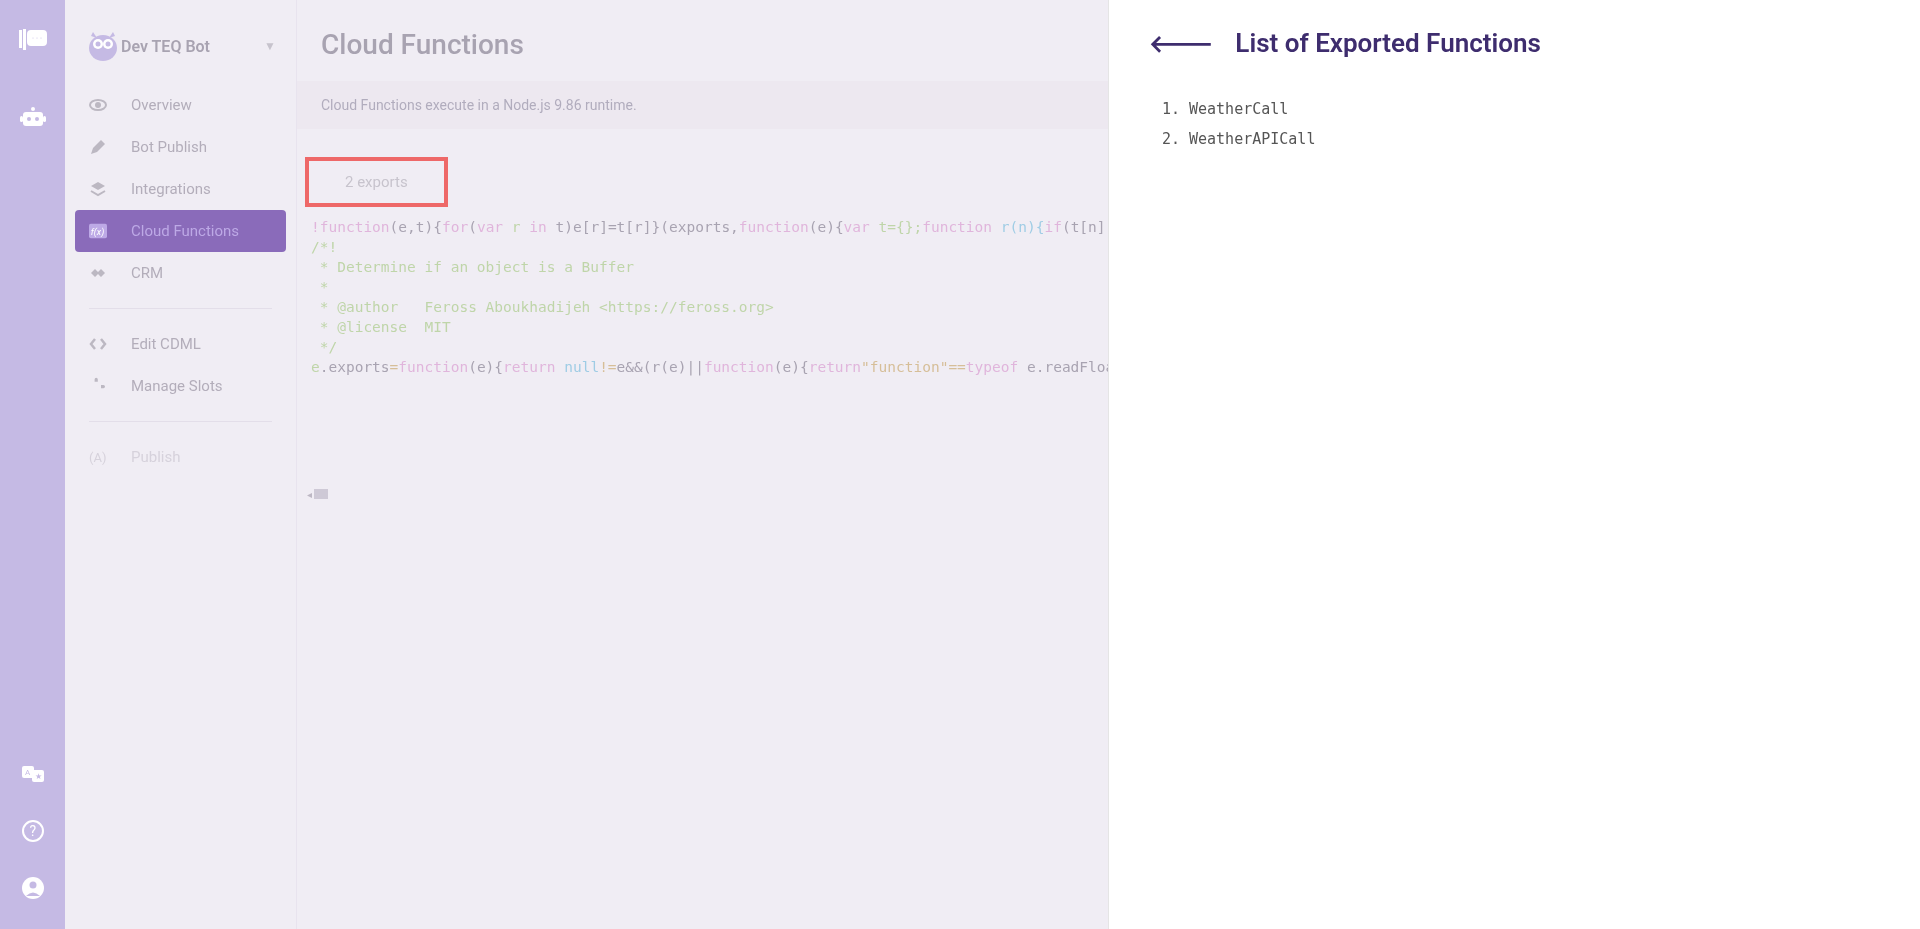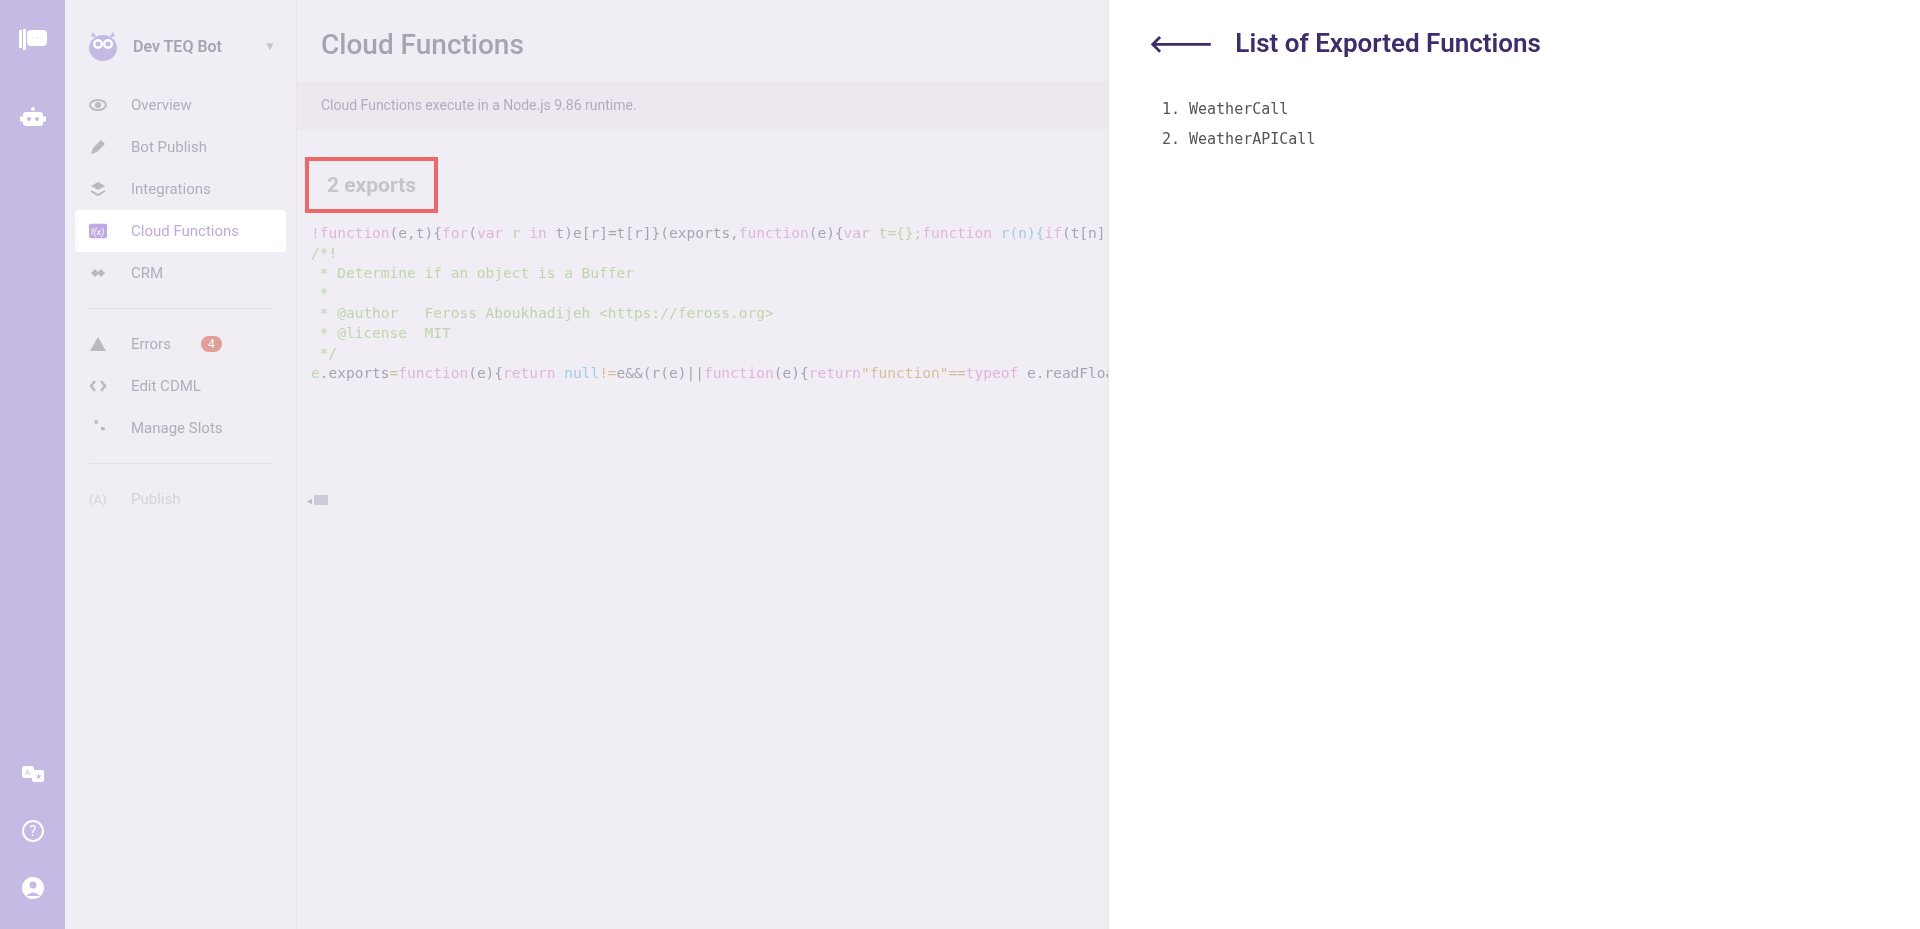--- a/index.html
+++ b/index.html
@@ -37,41 +37,41 @@
 .rail-bottom { padding-bottom: 25px; display: flex; flex-direction: column; align-items: center; gap: 25px; }
 .sidebar {
   width: 231px;
   background: #e9e4ee;
   display: flex;
   flex-direction: column;
 }
 .bot-header {
   display: flex; align-items: center;
   padding: 28px 20px 20px 20px;
-  gap: 12px;
+  gap: 0;
   color: #7a7288;
   font-weight: 600;
   font-size: 16px;
 }
 .owl-logo {
   width: 36px; height: 36px;
   color: #a795d6;
 }
 .chev { margin-left: auto; color: #a9a4b2; font-size: 12px; }
 .nav { padding: 0 10px; }
 .nav-item {
   display: flex; align-items: center;
   padding: 12px 14px;
   color: #8a8296;
   font-size: 15px;
   border-radius: 4px;
   cursor: pointer;
   gap: 24px;
 }
-.nav-item.active { color: #9a7bd9; background: #ffffff; }
+.nav-item.active { color: #9a7bd9; background: #4c1d95; }
 .nav-item.disabled { color: #c0bac9; }
 .nav-icon { width: 18px; height: 18px; display: inline-flex; align-items:center; justify-content:center;}
 .badge {
   background: #d36b5e; color: #fff;
   border-radius: 10px;
   padding: 1px 7px;
   font-size: 12px;
   margin-left: 6px;
 }
 .nav-divider { height:1px; background:#d4cdde; margin: 14px 14px; }
@@ -92,26 +92,25 @@
 .info-bar {
   background: #e3dce9;
   padding: 16px 24px;
   font-size: 14px;
   color: #88809a;
   margin: 0 0 28px 0;
 }
 .exports-count {
   display: inline-block;
   border: 4px solid #e51818;
-  padding: 12px 18px;
+  padding: 12px 36px;
   color: #a9a4b2;
-  font-size: 21px;
+  font-size: 15px;
   margin-left: 8px;
   margin-bottom: 6px;
-  font-weight: bold;
 }
 .code-block {
   font-family: "Consolas", "Monaco", monospace;
   font-size: 14.5px;
   line-height: 20px;
   padding: 4px 14px 0 14px;
   color: #7a7288;
   overflow: hidden;
   white-space: nowrap;
 }
@@ -259,29 +258,20 @@
       <span class="nav-icon">
           <svg width="18" height="18" viewBox="0 0 18 18" fill="#9892a2">
             <path d="M2 9 L6 5 L9 8 L12 5 L16 9 L12 13 L9 10 L6 13 Z"></path>
           </svg>
         </span>
       <span>CRM</span>
     </div>
     <div class="nav-divider"></div>
     <div class="nav-item">
       <span class="nav-icon">
-          <svg width="18" height="18" viewBox="0 0 18 18" fill="#9892a2">
-            <path d="M9 2 L17 16 L1 16 Z"></path>
-          </svg>
-        </span>
-      <span>Errors</span>
-      <span class="badge">4</span>
-    </div>
-    <div class="nav-item">
-      <span class="nav-icon">
           <svg width="18" height="18" viewBox="0 0 18 18" fill="none" stroke="#9892a2" stroke-width="2.5">
             <path d="M6 4 L2 9 L6 14"></path>
             <path d="M12 4 L16 9 L12 14"></path>
           </svg>
         </span>
       <span>Edit CDML</span>
     </div>
     <div class="nav-item">
       <span class="nav-icon">
           <svg width="18" height="18" viewBox="0 0 18 18" fill="#9892a2">

